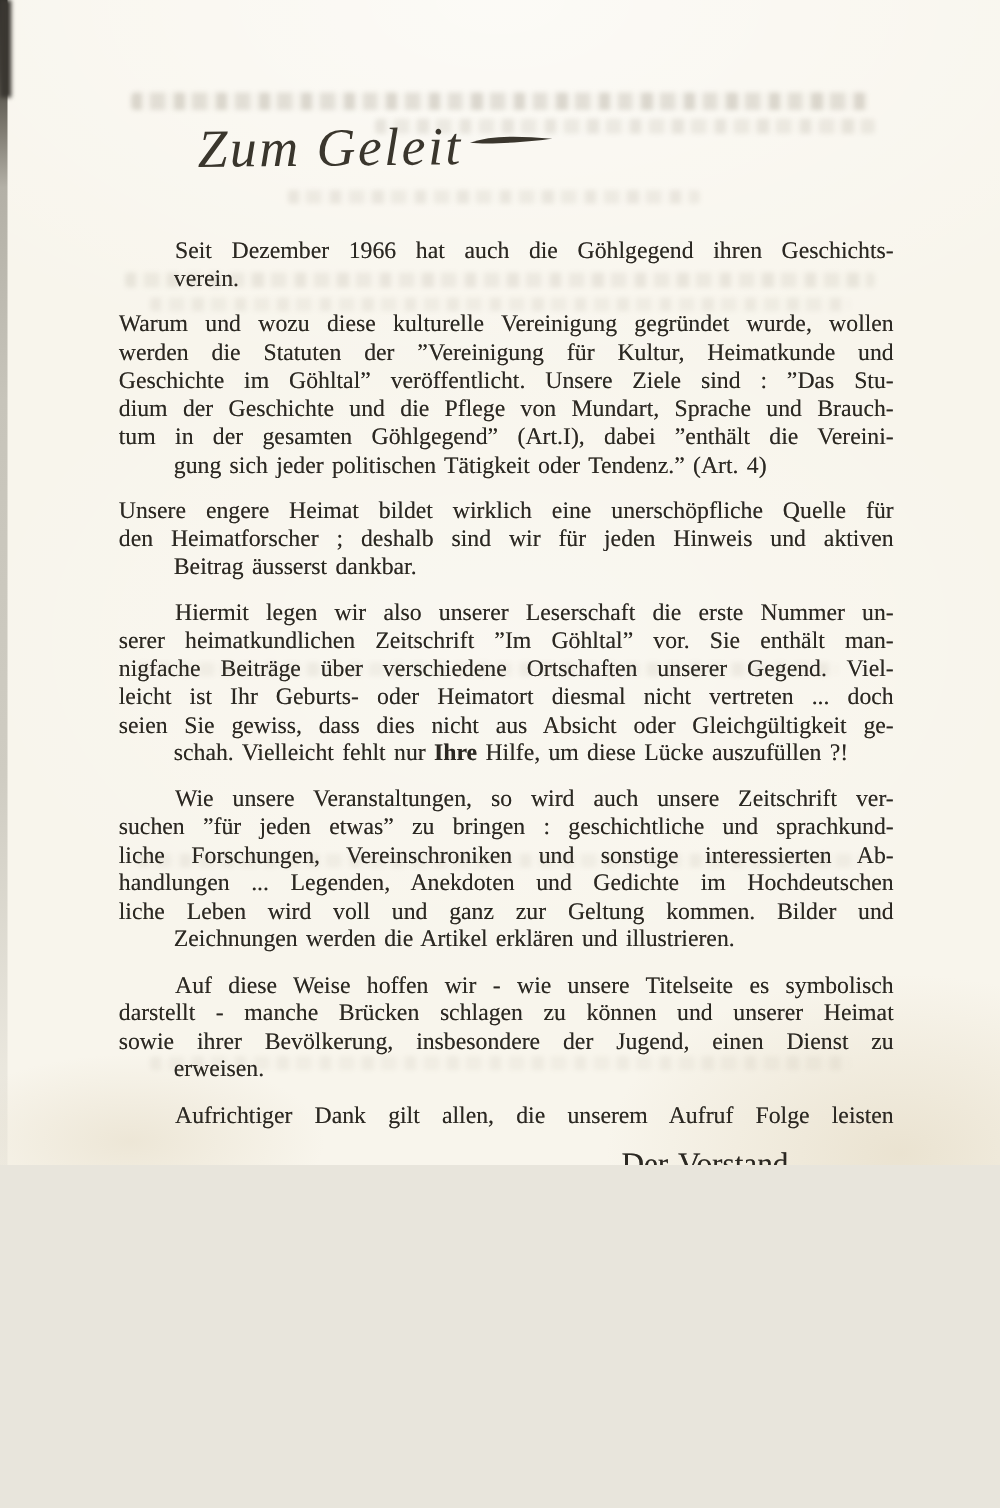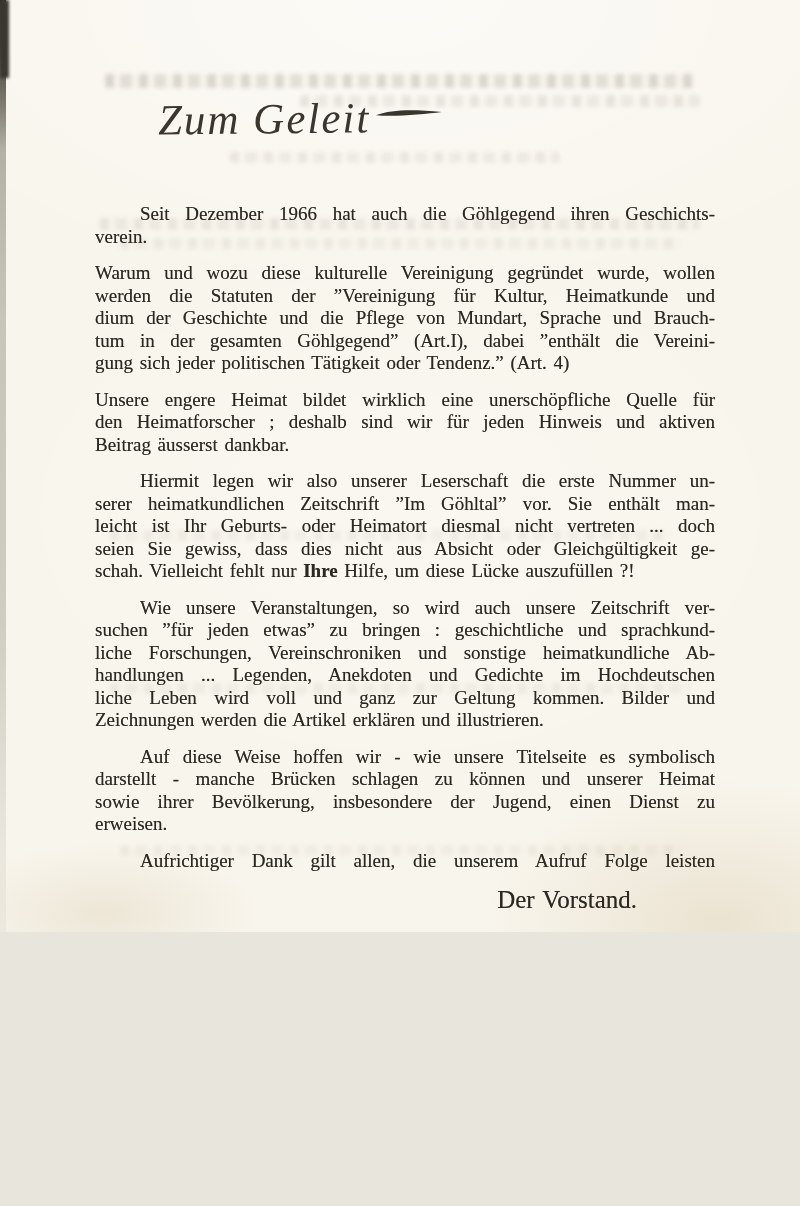--- a/index.html
+++ b/index.html
@@ -53,35 +53,35 @@
     font-size: 43px;
     font-style: italic;
     letter-spacing: 2px;
     white-space: nowrap;
     transform: rotate(-0.6deg);
   }
   .title svg { margin-left: 4px; }
 
   
   .body-text {
-    position: absolute; left: 95px; top: 203px; width: 620px;
+    position: absolute; left: 95px; top: 190px; width: 620px;
     color: #2b2822;
     font-size: 19px;
     word-spacing: 0.10em;
     text-shadow: 0 0 0.4px rgba(43,40,34,0.55);
   }
   .para { margin: 0 0 14px 0; }
   .line {
     height: 22.5px; line-height: 22.5px;
     text-align: justify;
     text-align-last: justify;
     overflow: hidden;
     white-space: nowrap;
   }
-  .line.last { text-align-last: left; }
+  .line.last { text-align-last: left; margin-left: 44px; }
   .para.indent .line.first { text-indent: 45px; }
 
   .signature {
     margin-top: 13px;
     text-align: right;
     padding-right: 78px;
     font-size: 25px;
   }
 
   .page-number {
@@ -118,40 +118,42 @@
 
   <div class="body-text">
 
     <div class="para indent">
         <div class="line first">Seit Dezember 1966 hat auch die Göhlgegend ihren Geschichts-</div>
         <div class="line last">verein.</div>
       </div>
       <div class="para">
         <div class="line first">Warum und wozu diese kulturelle Vereinigung gegründet wurde, wollen</div>
         <div class="line">werden die Statuten der ”Vereinigung für Kultur, Heimatkunde und</div>
+        <div class="line">Geschichte im Göhltal” veröffentlicht. Unsere Ziele sind : ”Das Stu-</div>
         <div class="line">dium der Geschichte und die Pflege von Mundart, Sprache und Brauch-</div>
         <div class="line">tum in der gesamten Göhlgegend” (Art.I), dabei ”enthält die Vereini-</div>
         <div class="line last">gung sich jeder politischen Tätigkeit oder Tendenz.” (Art. 4)</div>
       </div>
       <div class="para indent">
         <div class="line">Unsere engere Heimat bildet wirklich eine unerschöpfliche Quelle für</div>
         <div class="line">den Heimatforscher ; deshalb sind wir für jeden Hinweis und aktiven</div>
         <div class="line last">Beitrag äusserst dankbar.</div>
       </div>
       <div class="para indent">
         <div class="line first">Hiermit legen wir also unserer Leserschaft die erste Nummer un-</div>
         <div class="line">serer heimatkundlichen Zeitschrift ”Im Göhltal” vor. Sie enthält man-</div>
+        <div class="line">nigfache Beiträge über verschiedene Ortschaften unserer Gegend. Viel-</div>
         <div class="line">leicht ist Ihr Geburts- oder Heimatort diesmal nicht vertreten ... doch</div>
         <div class="line">seien Sie gewiss, dass dies nicht aus Absicht oder Gleichgültigkeit ge-</div>
         <div class="line last">schah. Vielleicht fehlt nur <b>Ihre</b> Hilfe, um diese Lücke auszufüllen ?!</div>
       </div>
       <div class="para indent">
         <div class="line first">Wie unsere Veranstaltungen, so wird auch unsere Zeitschrift ver-</div>
         <div class="line">suchen ”für jeden etwas” zu bringen : geschichtliche und sprachkund-</div>
-        <div class="line">liche Forschungen, Vereinschroniken und sonstige heimatkundliche Ab-</div>
+        <div class="line">liche Forschungen, Vereinschroniken und sonstige interessierten Ab-</div>
         <div class="line">handlungen ... Legenden, Anekdoten und Gedichte im Hochdeutschen</div>
         <div class="line">liche Leben wird voll und ganz zur Geltung kommen. Bilder und</div>
         <div class="line last">Zeichnungen werden die Artikel erklären und illustrieren.</div>
       </div>
       <div class="para indent">
         <div class="line first">Auf diese Weise hoffen wir - wie unsere Titelseite es symbolisch</div>
         <div class="line">darstellt - manche Brücken schlagen zu können und unserer Heimat</div>
         <div class="line">sowie ihrer Bevölkerung, insbesondere der Jugend, einen Dienst zu</div>
         <div class="line last">erweisen.</div>
       </div>

